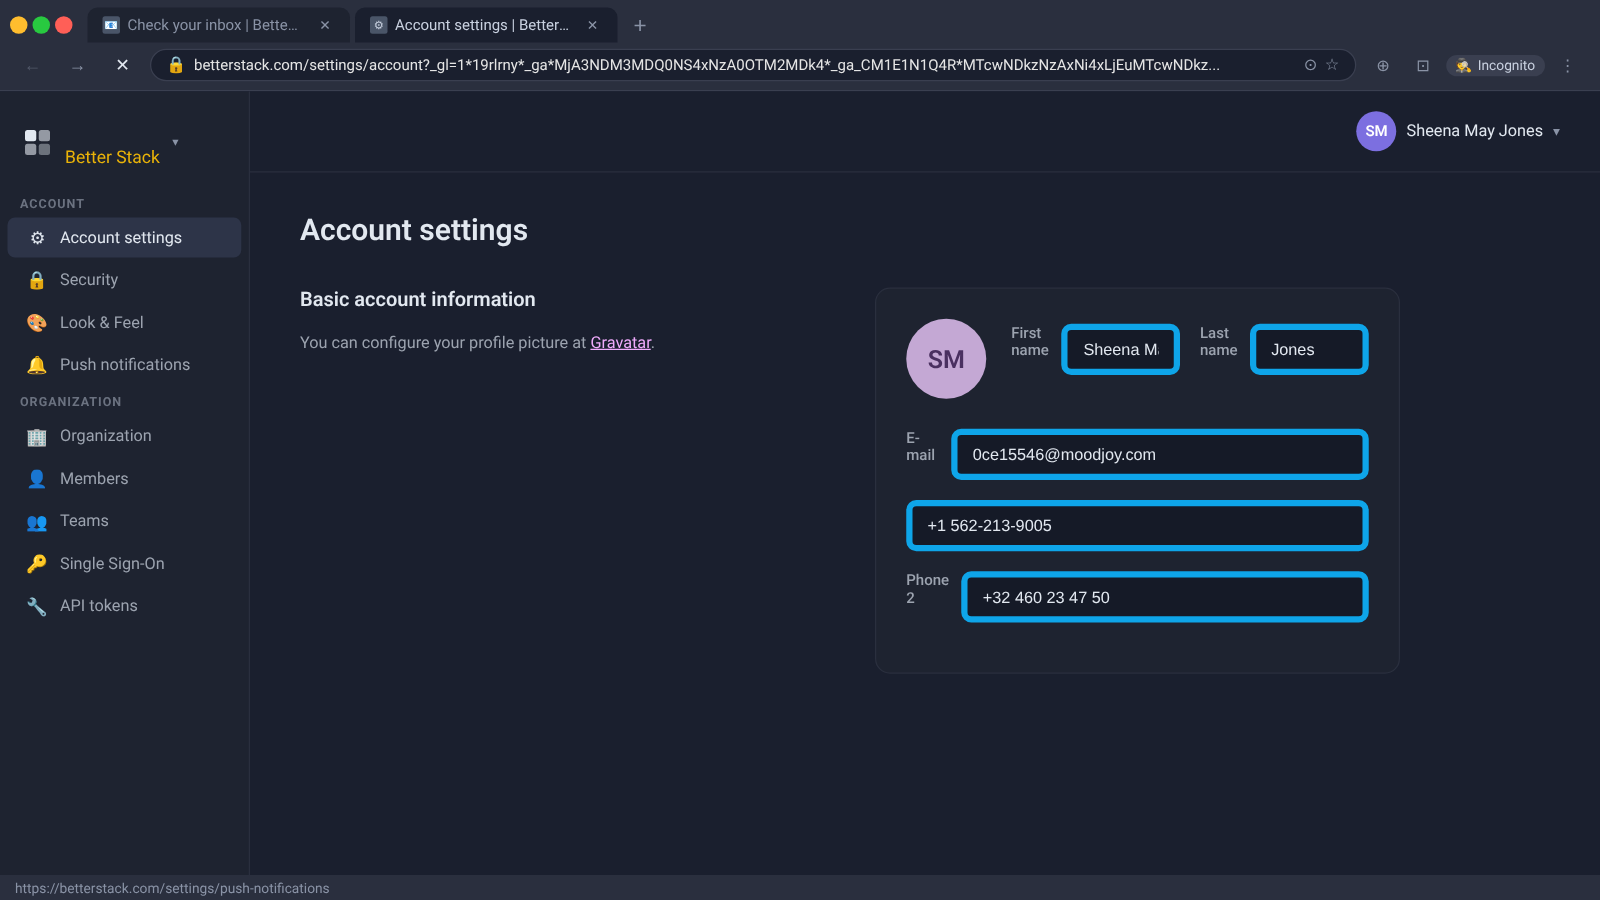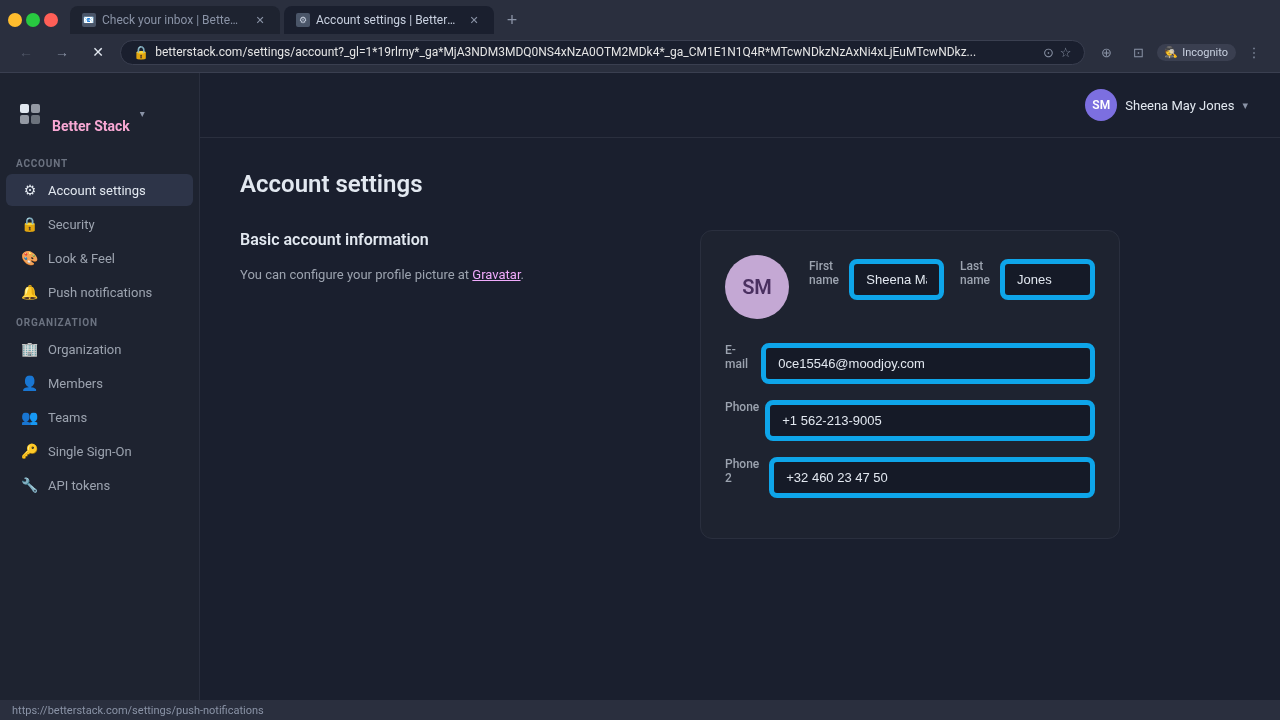--- a/index.html
+++ b/index.html
@@ -189,22 +189,22 @@
     }
     .logo-icon {
       width: 28px; height: 28px;
       display: flex; align-items: center; justify-content: center;
     }
     .logo-icon svg {
       width: 24px; height: 24px;
     }
     .logo-text {
       font-size: 14px;
-      font-weight: 700;
-      color: #f9a8d4;
+      font-weight: 400;
+      color: #eab308;
       margin-top: 25px;
     }
     .logo-chevron {
       margin-left: 2px;
       font-size: 10px;
       color: #8a93a6;
     }
 
     .sidebar-section-label {
       font-size: 10px;
@@ -532,21 +532,20 @@
               </div>
             </div>
           </div>
 
           <div class="form-group">
             <label class="form-label">E-mail</label>
             <input class="form-input" type="email" value="0ce15546@moodjoy.com" style="">
           </div>
 
           <div class="form-group">
-            <label class="form-label">Phone</label>
             <input class="form-input" type="tel" value="+1 562-213-9005" style="">
           </div>
 
           <div class="form-group">
             <label class="form-label">Phone 2</label>
             <input class="form-input" type="tel" value="+32 460 23 47 50" style="">
           </div>
         </div>
       </div>
     </div>

